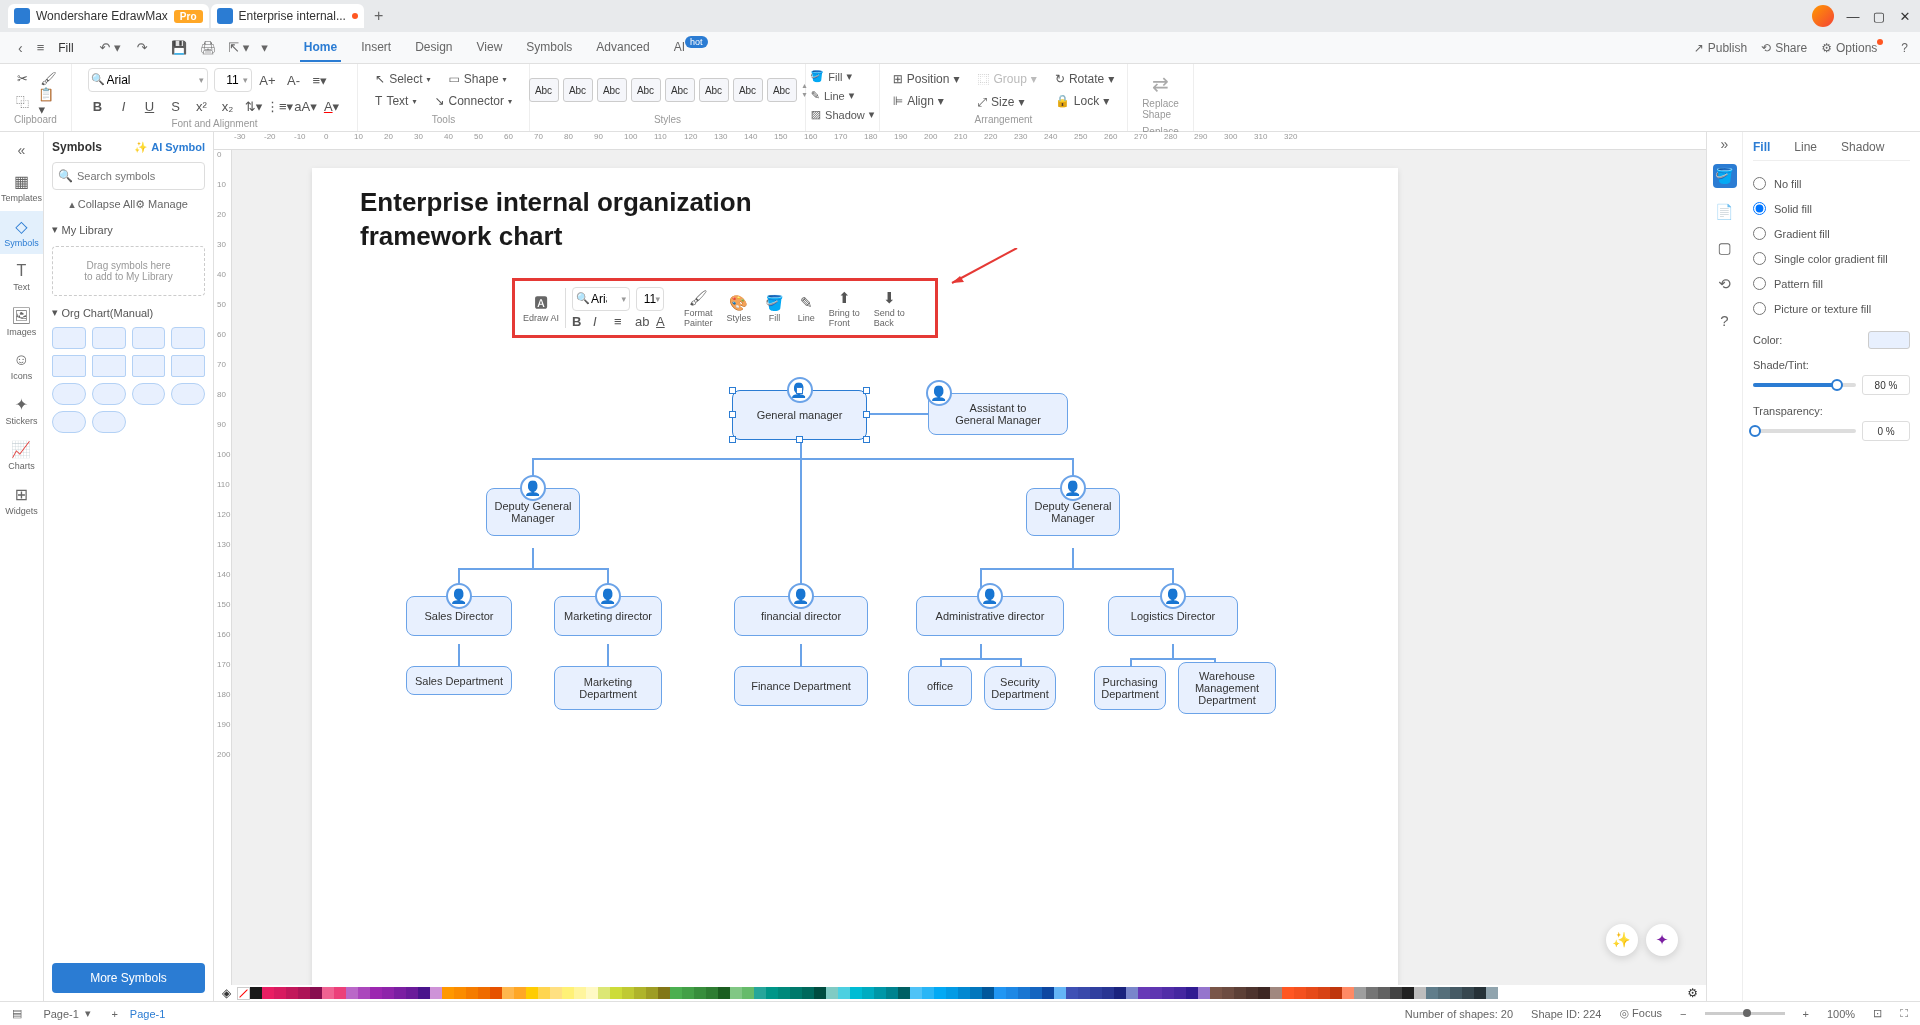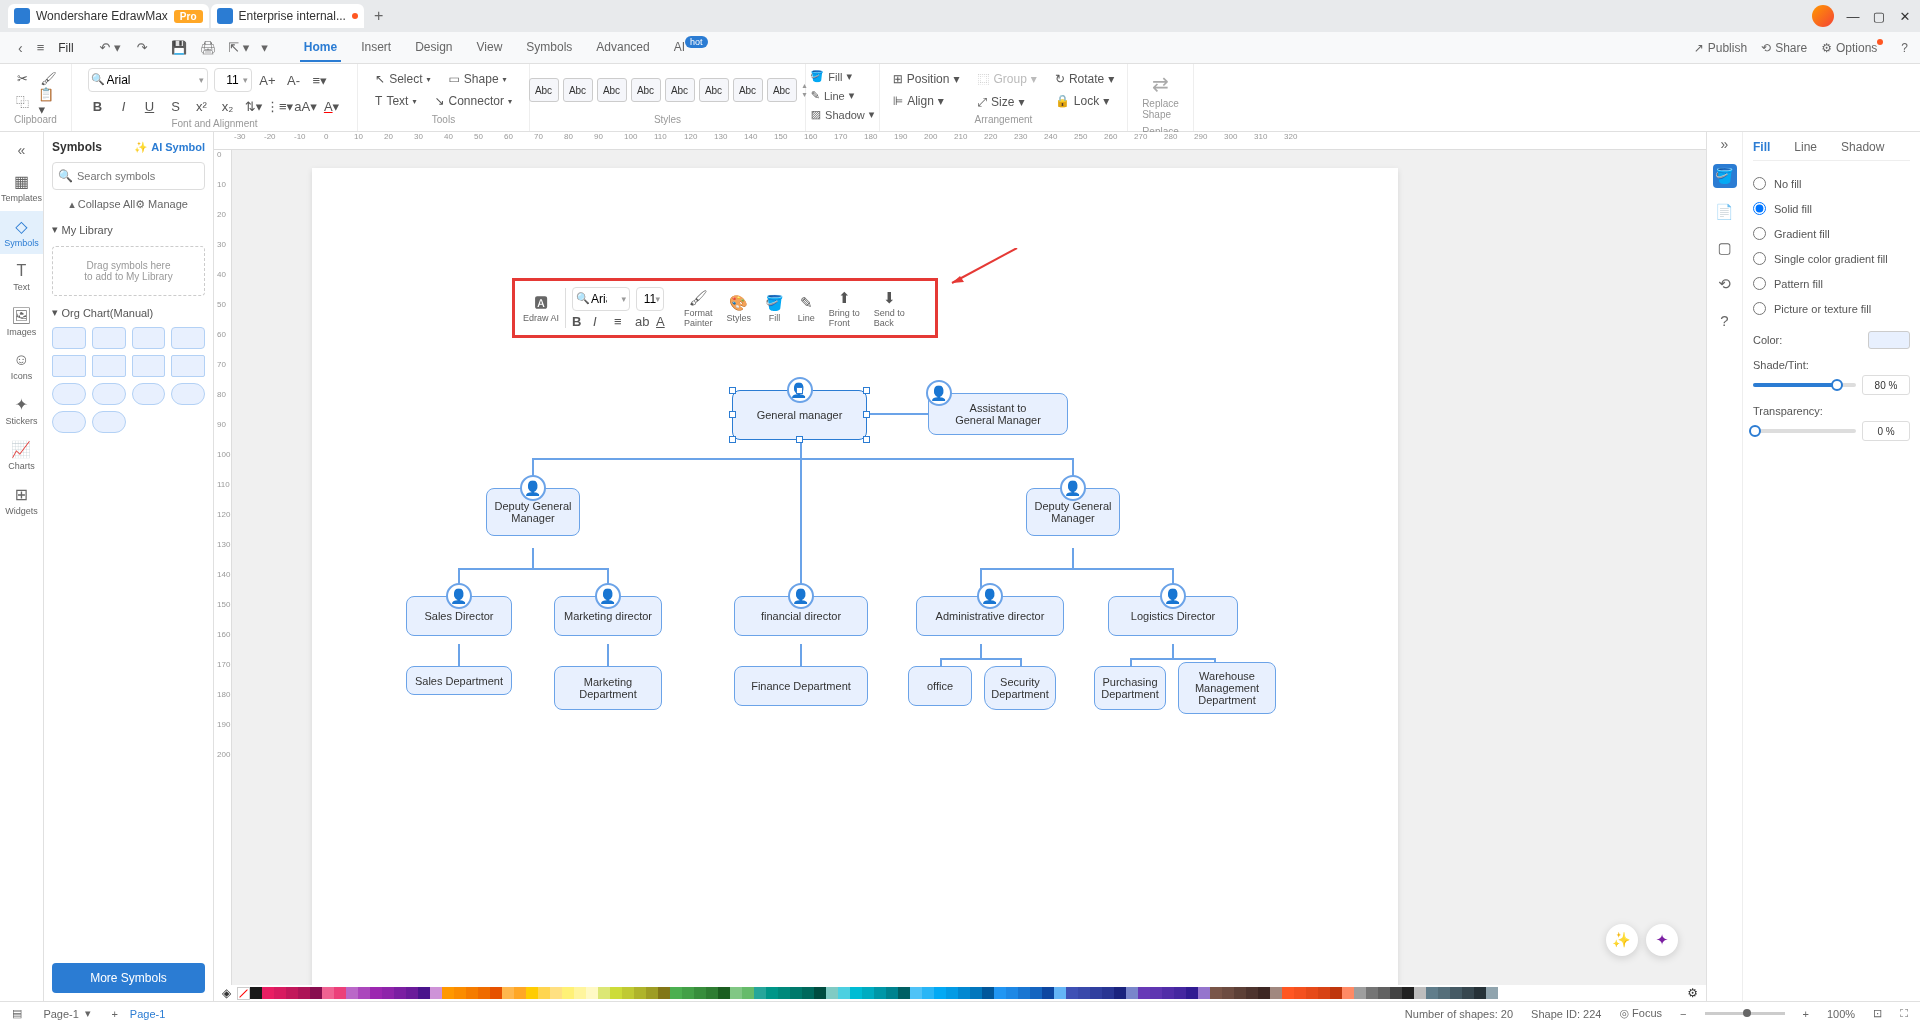--- a/index.html
+++ b/index.html
@@ -422,20 +422,22 @@
         <span>130</span>
         <span>140</span>
         <span>150</span>
         <span>160</span>
         <span>170</span>
         <span>180</span>
         <span>190</span>
         <span>200</span>
       </div>
     <div class="canvas">
+      <div class="chart-title" style="white-space:pre-line;">Enterprise internal organization
+framework chart</div>
 
       <div class="floating-toolbar">
         <div class="ft-col">
             <span style="font-size:15px;">🅰</span>
             <span>Edraw AI</span>
           </div>
         <div style="border-left:1px solid #ddd;height:40px;"></div>
         <div class="rg-col" style="gap:3px;">
           <div class="rg-row">
             <div class="font-wrap"><span class="search-ic">🔍</span><input class="font-input" style="width: 58px;" value="Arial"><span class="dd">▾</span></div>

